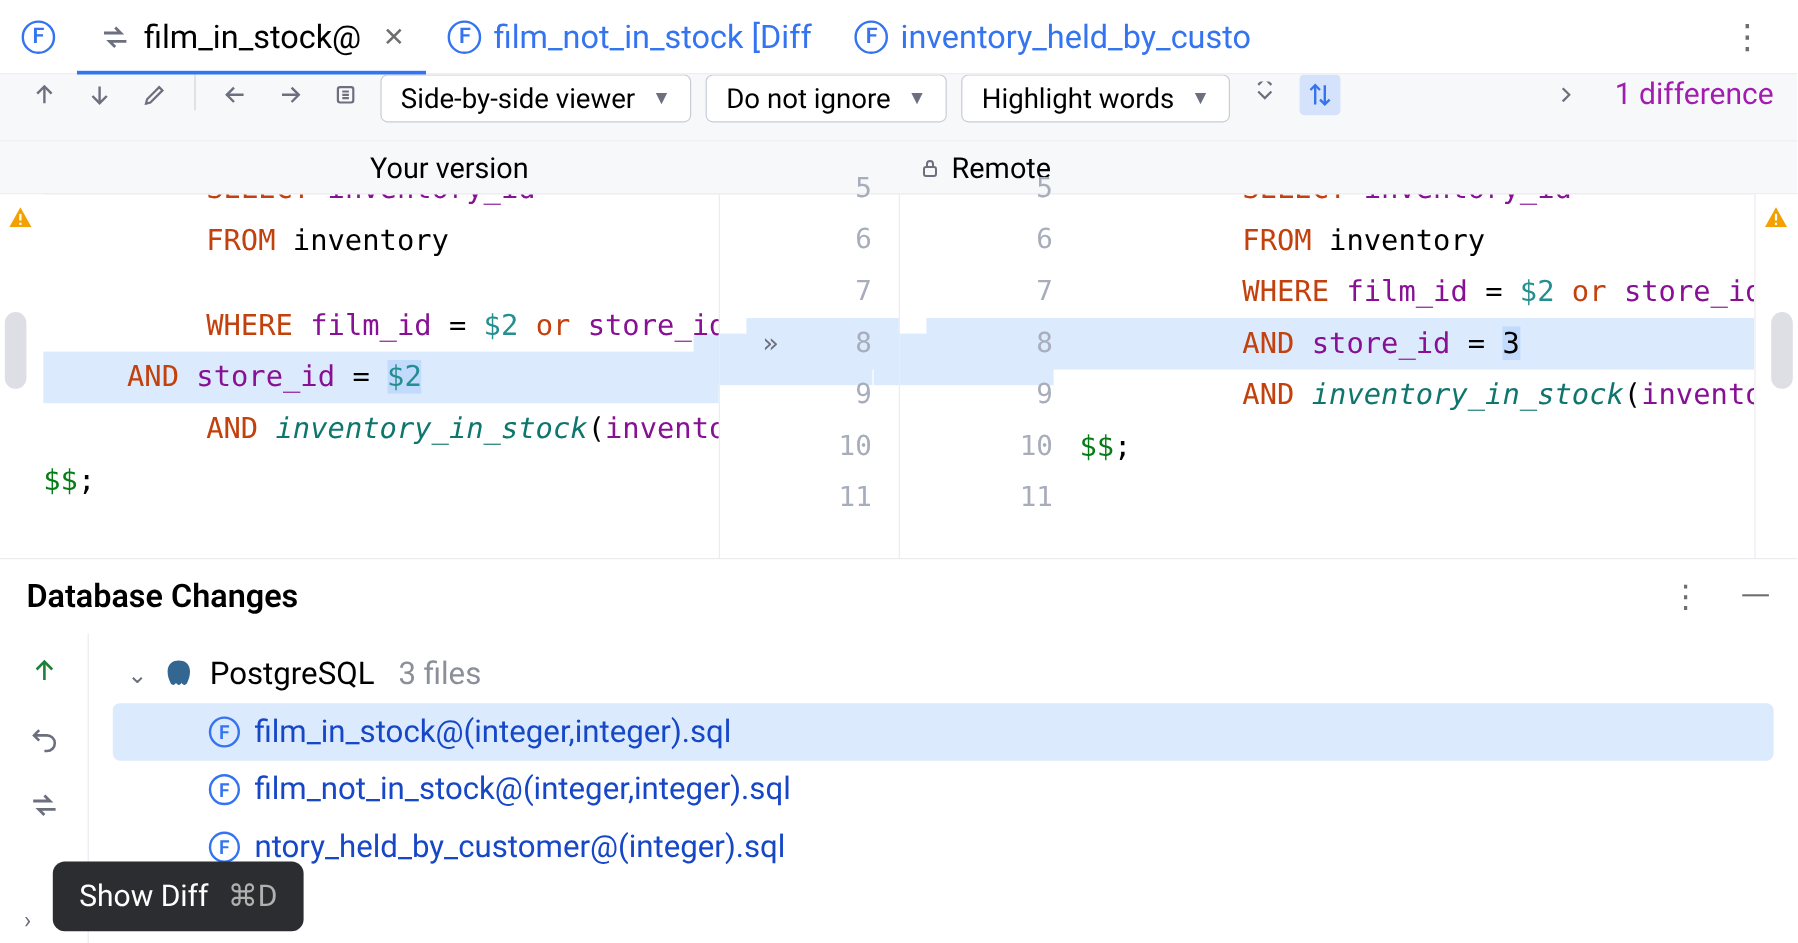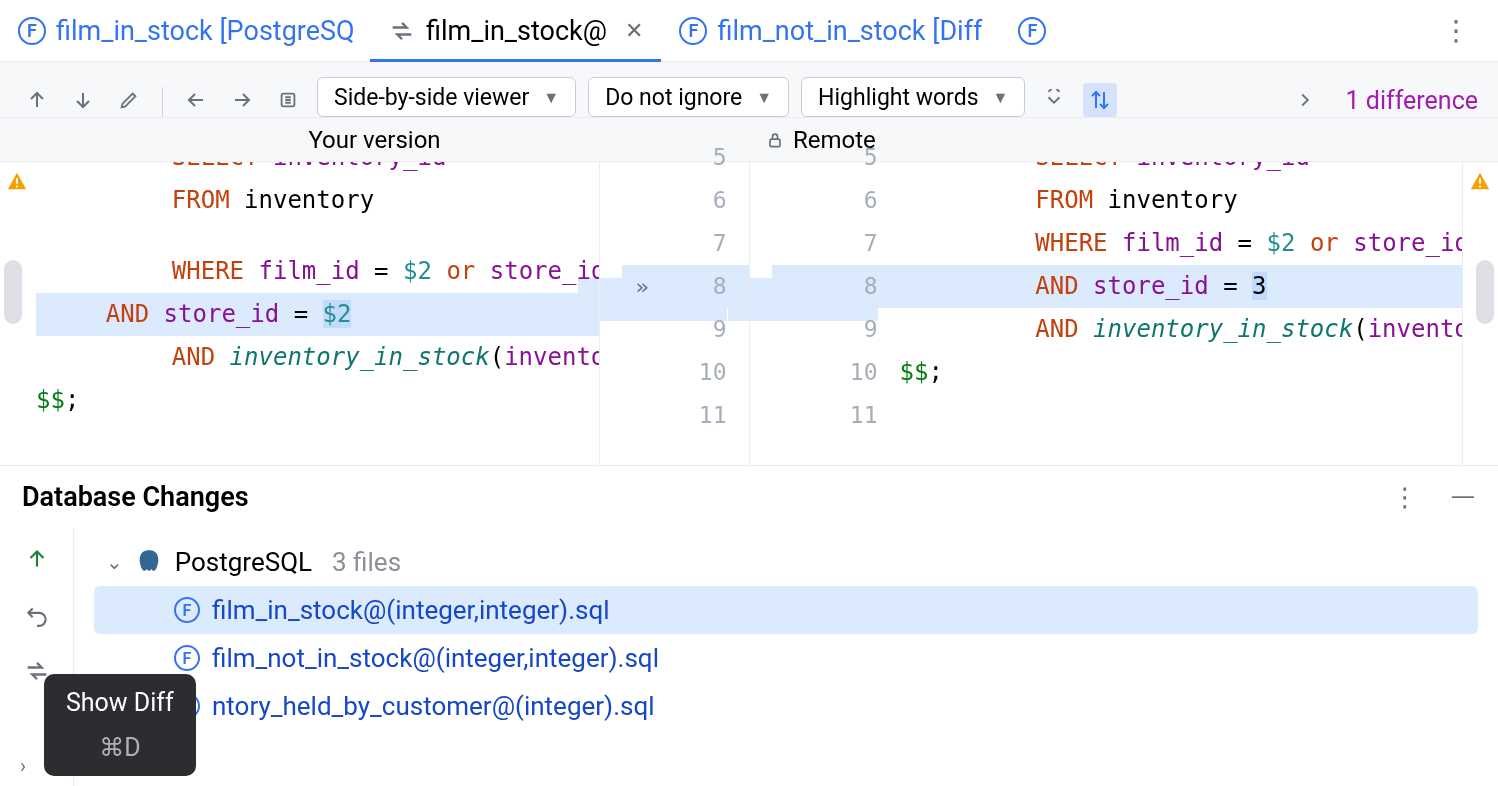--- a/index.html
+++ b/index.html
@@ -67,21 +67,21 @@
     padding: 0 26px;
     font-size: 28px;
     color: #6e6e6e;
     letter-spacing: 2px;
     cursor: pointer;
   }
 
   
   .toolbar {
     display: flex;
-    align-items: flex-end;
+    align-items: flex-start;
     gap: 12px;
     height: 56px;
     padding: 0 20px;
     background: #f7f8fa;
     border-bottom: 1px solid #ebecf0;
   }
   .tbtn {
     width: 34px; height: 34px;
     display: inline-flex;
     align-items: center;
@@ -275,56 +275,55 @@
     left: 44px;
     background: #2b2d30;
     color: #fff;
     font-size: 25px;
     padding: 14px 22px;
     border-radius: 10px;
     display: flex;
     gap: 16px;
     align-items: center;
     z-index: 20;
-    flex-direction: column;
   }
   .tooltip .kbd { color: #b1b1b1; }
   .crumb-chevr {
     position: absolute;
     bottom: 8px;
     left: 20px;
     color: #6c707e;
     font-size: 20px;
   }
 
   svg { display: block; }
 </style>
 </head>
 <body>
 
 <div class="tabs">
   <div class="tab" style="max-width:370px">
     <span class="f-icon">F</span>
-    <span>film_in_stock [PostgreSQ</span>
   </div>
   <div class="tab active" style="position:relative">
     <svg class="swap-icon" viewBox="0 0 24 24" fill="none" stroke="#6c707e" stroke-width="2">
       <path d="M4 9h12l-4-4"></path>
         <path d="M20 15H8l4 4"></path>
     </svg>
     <span>film_in_stock@</span>
     <span class="close">✕</span>
     <span class="tab-underline"></span>
   </div>
   <div class="tab" style="max-width:370px">
     <span class="f-icon">F</span>
     <span>film_not_in_stock [Diff</span>
   </div>
   <div class="tab" style="max-width:370px">
     <span class="f-icon">F</span>
+    <span>inventory_held_by_custo</span>
   </div>
   <div class="more">⋮</div>
 </div>
 
 <div class="toolbar">
   <span class="tbtn">
     <svg width="24" height="24" viewBox="0 0 24 24" fill="none" stroke="currentColor" stroke-width="2">
         <path d="M12 19V5"></path>
         <path d="M6 11l6-6 6 6"></path>
       </svg>

